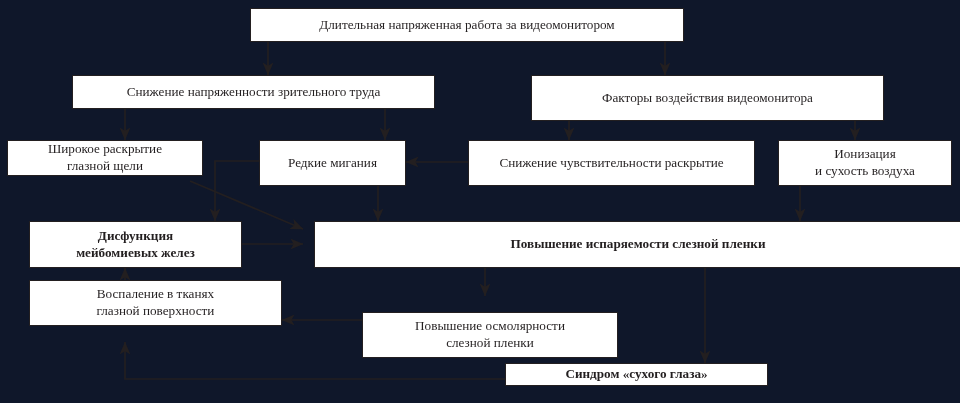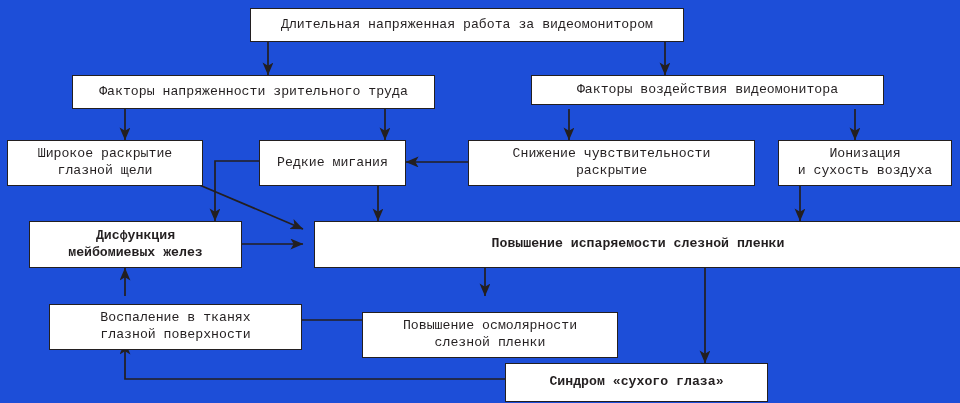--- a/index.html
+++ b/index.html
@@ -4,22 +4,22 @@
 <style>
   html, body {
     margin: 0;
     padding: 0;
     background: #ffffff;
   }
   #canvas {
     position: relative;
     width: 960px;
     height: 403px;
-    background: #1d4ed8;
-    font-family: Liberation Mono, monospace;
+    background: #0f172a;
+    font-family: Liberation Serif, serif;
     overflow: hidden;
   }
   #edges {
     position: absolute;
     left: 0;
     top: 0;
     width: 960px;
     height: 403px;
     pointer-events: none;
   }
@@ -77,52 +77,52 @@
         <polyline points="705,268 705,363" marker-end="url(#arrowhead)"></polyline>
         <polyline points="505,379 125,379 125,342" marker-end="url(#arrowhead)"></polyline>
       </g>
   </svg>
 
   <div id="node-layer">
       <div class="node" style="left: 250px; top: 8px; width: 434px; height: 34px;">
         <span class="node-label">Длительная напряженная работа за видеомонитором</span>
       </div>
       <div class="node" style="left: 72px; top: 75px; width: 363px; height: 34px;">
-        <span class="node-label">Факторы напряженности зрительного труда</span>
+        <span class="node-label">Снижение напряженности зрительного труда</span>
       </div>
-      <div class="node" style="left: 531px; top: 75px; width: 353px; height: 30px;">
+      <div class="node" style="left: 531px; top: 75px; width: 353px; height: 46px;">
         <span class="node-label">Факторы воздействия видеомонитора</span>
       </div>
-      <div class="node" style="left: 7px; top: 140px; width: 196px; height: 46px;">
+      <div class="node" style="left: 7px; top: 140px; width: 196px; height: 36px;">
         <span class="node-label">Широкое раскрытие
 глазной щели</span>
       </div>
       <div class="node" style="left: 259px; top: 140px; width: 147px; height: 46px;">
         <span class="node-label">Редкие мигания</span>
       </div>
       <div class="node" style="left: 468px; top: 140px; width: 287px; height: 46px;">
         <span class="node-label">Снижение чувствительности раскрытие</span>
       </div>
       <div class="node" style="left: 778px; top: 140px; width: 174px; height: 46px;">
         <span class="node-label">Ионизация
 и сухость воздуха</span>
       </div>
       <div class="node bold" style="left: 29px; top: 221px; width: 213px; height: 47px;">
         <span class="node-label">Дисфункция
 мейбомиевых желез</span>
       </div>
       <div class="node bold" style="left: 314px; top: 221px; width: 648px; height: 47px;">
         <span class="node-label">Повышение испаряемости слезной пленки</span>
       </div>
-      <div class="node" style="left: 29px; top: 304px; width: 253px; height: 46px; margin-left: 20px;">
+      <div class="node" style="left: 29px; top: 280px; width: 253px; height: 46px;">
         <span class="node-label">Воспаление в тканях
 глазной поверхности</span>
       </div>
       <div class="node" style="left: 362px; top: 312px; width: 256px; height: 46px;">
         <span class="node-label">Повышение осмолярности
 слезной пленки</span>
       </div>
-      <div class="node bold" style="left: 505px; top: 363px; width: 263px; height: 39px;">
+      <div class="node bold" style="left: 505px; top: 363px; width: 263px; height: 23px;">
         <span class="node-label">Синдром «сухого глаза»</span>
       </div>
     </div>
 
 </div>
 
 </body></html>

